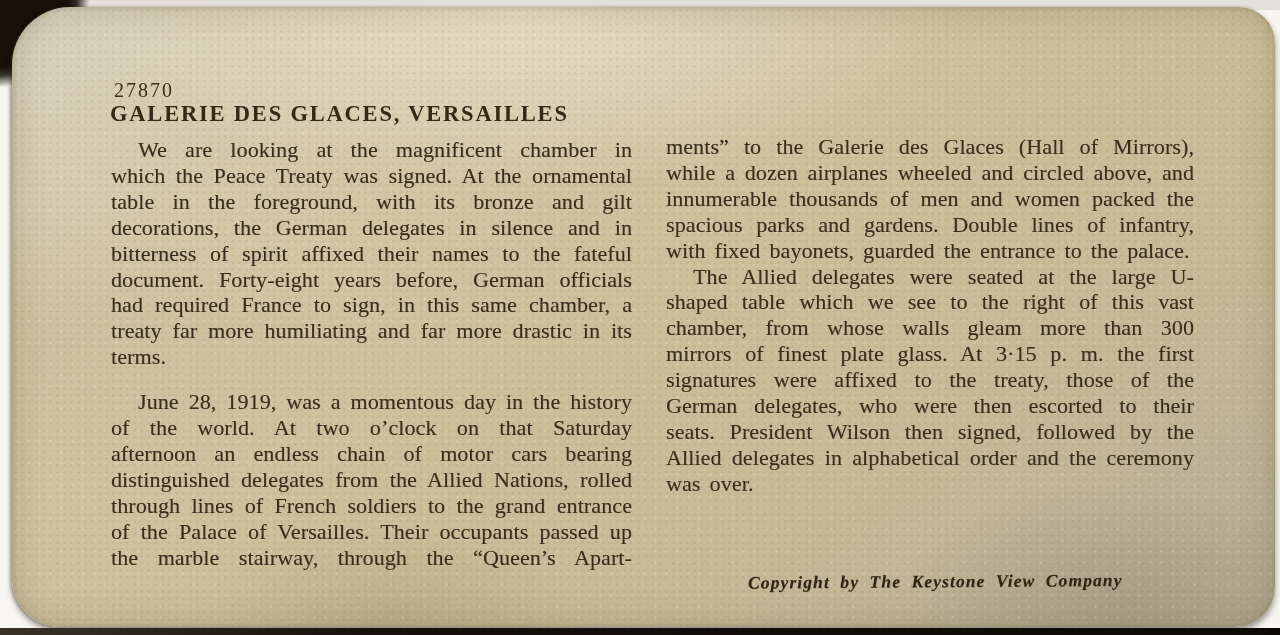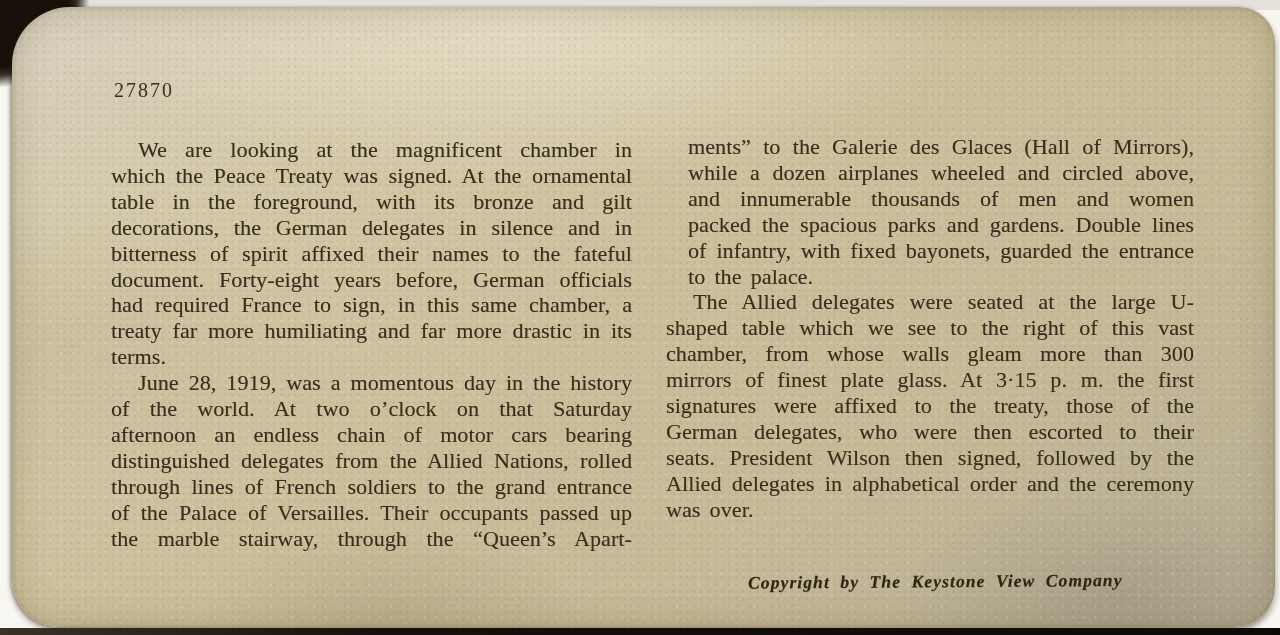--- a/index.html
+++ b/index.html
@@ -63,39 +63,40 @@
     position: absolute;
     font-size: 22px; line-height: 25.9px;
     text-align: justify;
     word-spacing: 3.5px; letter-spacing: 0.1px;
     color: #382e1c;
     text-shadow: 0.4px 0.3px 0.5px rgba(56,46,28,0.35);
   }
   .col-left  { left: 99px;  top: 130px; width: 521px; }
   .col-right { left: 654px; top: 127px; width: 528px; }
   .col p { margin: 0; text-indent: 27px; }
-  .col p.no-indent { text-indent: 0; margin-left: 22px; }
-  .col p.justify-last { text-align-last: justify; }
+  .col p.no-indent { text-indent: 0; }
+  .col p.justify-last { text-align-last: justify; margin-top: 19px; }
   .copyright-line {
     position: absolute; left: 736px; top: 564px; width: 430px;
     font-size: 17.5px; font-style: italic; font-weight: bold;
     letter-spacing: 1.1px; word-spacing: 5px;
     color: #2e2513;
     transform: rotate(-0.4deg);
     text-shadow: 0.4px 0.4px 0.6px rgba(46,37,19,0.4);
   }
 </style>
 </head>
 <body>
 
 <div class="scan">
   <div class="card">
 
     <div class="catalog-number ink">27870</div>
 
+    <div class="card-title ink">GALERIE DES GLACES, VERSAILLES</div>
 
     <div class="col col-left">
       <p>We are looking at the magnificent chamber in which the Peace Treaty was signed.  At the ornamental table in the foreground, with its bronze and gilt decorations, the German delegates in silence and in bitterness of spirit affixed their names to the fateful document.  Forty-eight years before, German officials had required France to sign, in this same chamber, a treaty far more humiliating and far more drastic in its terms.</p>
       <p class="justify-last">June 28, 1919, was a momentous day in the history of the world.  At two o’clock on that Saturday afternoon an endless chain of motor cars bearing distinguished delegates from the Allied Nations, rolled through lines of French soldiers to the grand entrance of the Palace of Versailles.  Their occupants passed up the marble stairway, through the “Queen’s Apart-</p>
     </div>
 
     <div class="col col-right">
       <p class="no-indent">ments” to the Galerie des Glaces (Hall of Mirrors), while a dozen airplanes wheeled and circled above, and innumerable thousands of men and women packed the spacious parks and gardens.  Double lines of infantry, with fixed bayonets, guarded the entrance to the palace.</p>
       <p>The Allied delegates were seated at the large U-shaped table which we see to the right of this vast chamber, from whose walls gleam more than 300 mirrors of finest plate glass.  At 3·15 p. m. the first signatures were affixed to the treaty, those of the German delegates, who were then escorted to their seats.  President Wilson then signed, followed by the Allied delegates in alphabetical order and the ceremony was over.</p>
     </div>

